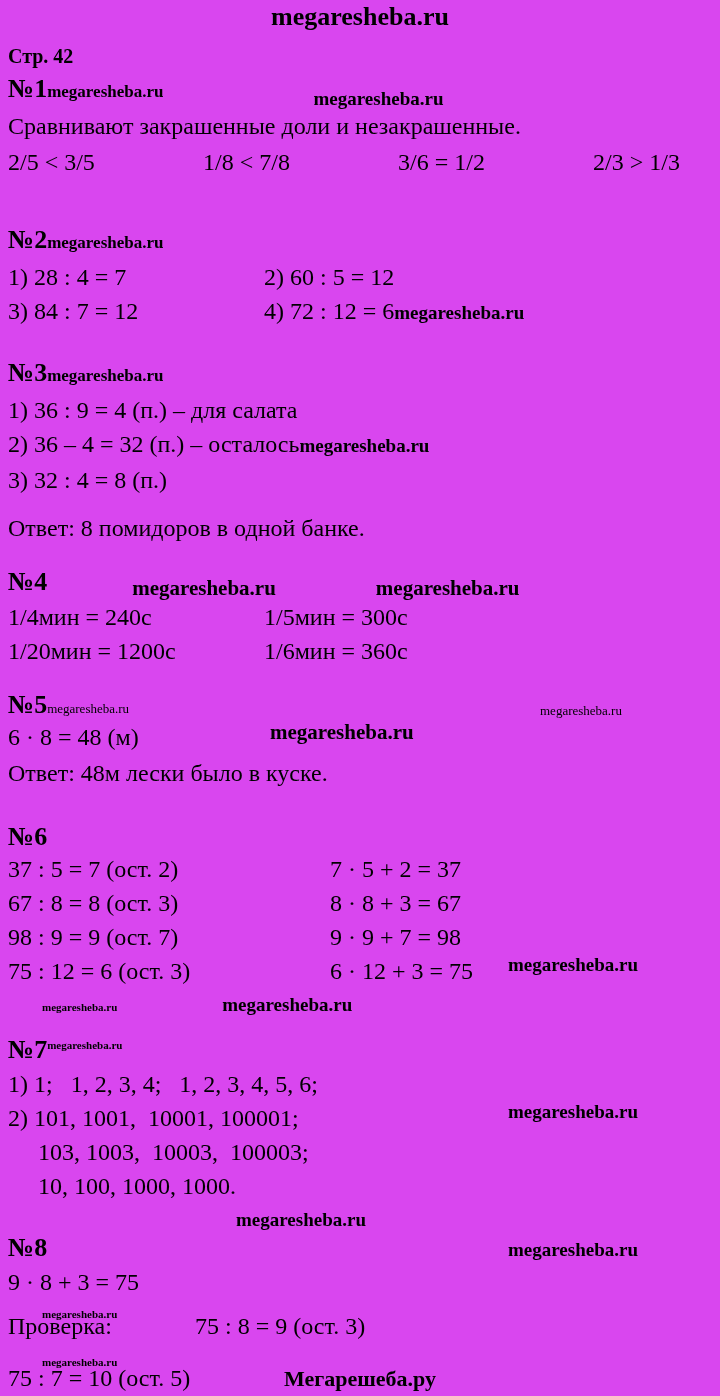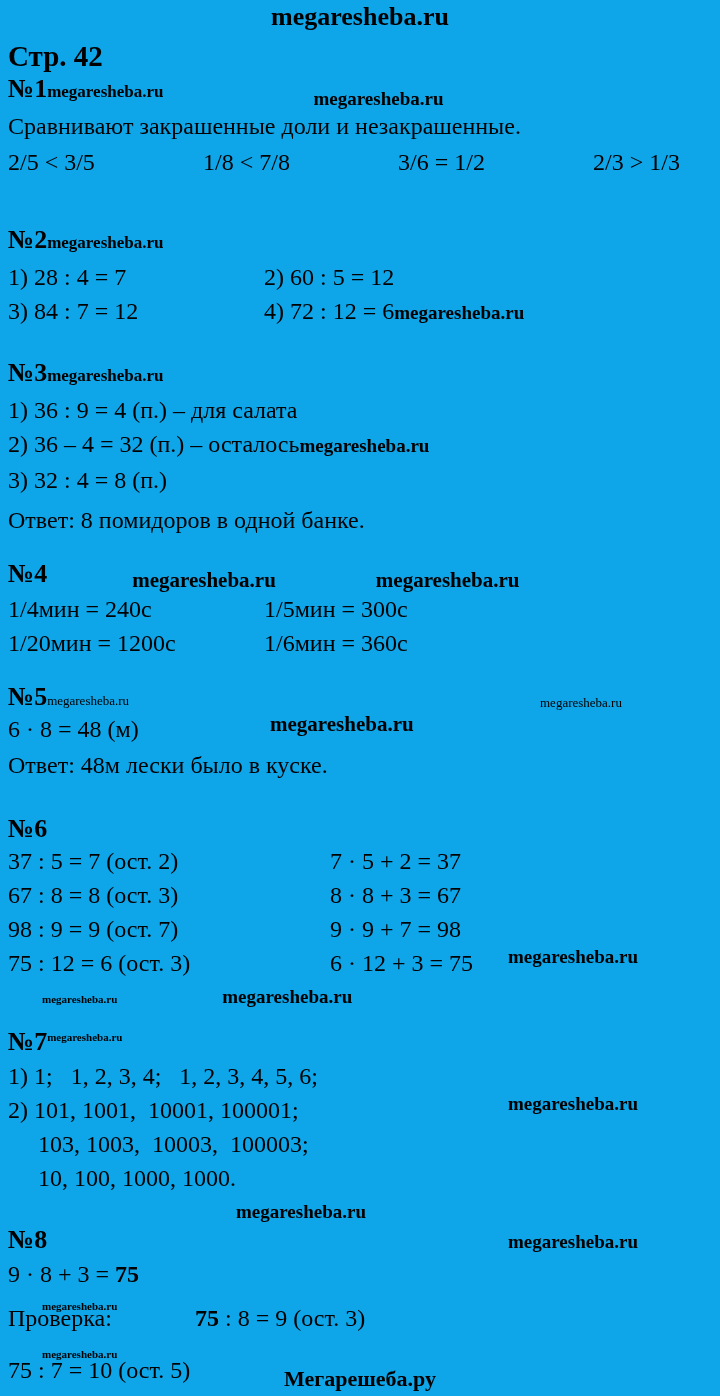--- a/index.html
+++ b/index.html
@@ -1,30 +1,30 @@
 <!DOCTYPE html>
 <html><head>
 <meta charset="utf-8">
 <style>
   * { margin:0; padding:0; box-sizing:border-box; }
   html,body { background:#fff; }
   .page {
     position:relative;
     width:720px; height:1396px;
-    background:#0ea5e9; color:#000000;
+    background:#d946ef; color:#000000;
     font-family:"Liberation Serif", serif;
     font-size:24px;
     padding:0 8px;
     overflow:hidden;
   }
   .top-wm { padding-top:2px; font-weight:bold; font-size:26px; text-align:center; }
-  .page-num { margin-top:10px; font-weight:bold; font-size:29px; line-height:28px; }
+  .page-num { margin-top:10px; font-weight:bold; font-size:20px; line-height:28px; }
   .num { font-weight:bold; font-size:26px; }
   .line { margin-top:4px; line-height:30px; white-space:pre-wrap; }
-  .b { font-weight:bold; }
+  .b { font-weight:normal; }
   .wm-lg    { font-weight:bold; font-size:21px; }
   .wm-md    { font-weight:bold; font-size:19px; }
   .wm-inline{ font-weight:bold; font-size:17px; }
   .wm-xs    { font-weight:normal; font-size:13px; }
   .wm-tiny  { font-weight:bold; font-size:11px; }
   .col   { display:inline-block; width:256px; white-space:pre-wrap; }
   .col-l { display:inline-block; width:322px; white-space:pre-wrap; }
   .cmp-row { display:flex; width:672px; justify-content:space-between; margin-top:6px; line-height:30px;align-items:flex-end; }
   .indent { padding-left:30px; }
   .rel { position:relative; }
@@ -56,21 +56,21 @@
     <div class="line"><span class="num">№2</span><span class="wm-inline">megaresheba.ru</span></div>
     <div class="line"><span class="col">1) 28 : 4 = 7</span><span>2) 60 : 5 = 12</span></div>
     <div class="line"><span class="col">3) 84 : 7 = 12</span><span>4) 72 : 12 = 6</span><span class="wm-md">megaresheba.ru</span></div>
   </section>
 
   <section style="margin-top:30px">
     <div class="line"><span class="num">№3</span><span class="wm-inline">megaresheba.ru</span></div>
     <div class="line">1) 36 : 9 = 4 (п.) – для салата</div>
     <div class="line"><span>2) 36 – 4 = 32 (п.) – осталось</span><span class="wm-md">megaresheba.ru</span></div>
     <div class="line">3) 32 : 4 = 8 (п.)</div>
-    <div class="line" style="margin-top:10px">Ответ: 8 помидоров в одной банке.</div>
+    <div class="line" style="margin-top:18px">Ответ: 8 помидоров в одной банке.</div>
   </section>
 
   <section style="margin-top:24px">
     <div class="line"><span class="num">№4</span><span class="wm-lg" style="margin-left:85px;position:relative;top:5px">megaresheba.ru</span><span class="wm-lg" style="margin-left:100px;position:relative;top:5px">megaresheba.ru</span></div>
     <div class="line"><span class="col">1/4мин = 240с</span><span>1/5мин = 300с</span></div>
     <div class="line"><span class="col">1/20мин = 1200с</span><span>1/6мин = 360с</span></div>
   </section>
 
   <section class="rel" style="margin-top:24px">
     <div class="line"><span class="num">№5</span><span class="wm-xs">megaresheba.ru</span><span class="wm-xs abs" style="left:532px;top:6px">megaresheba.ru</span></div>

